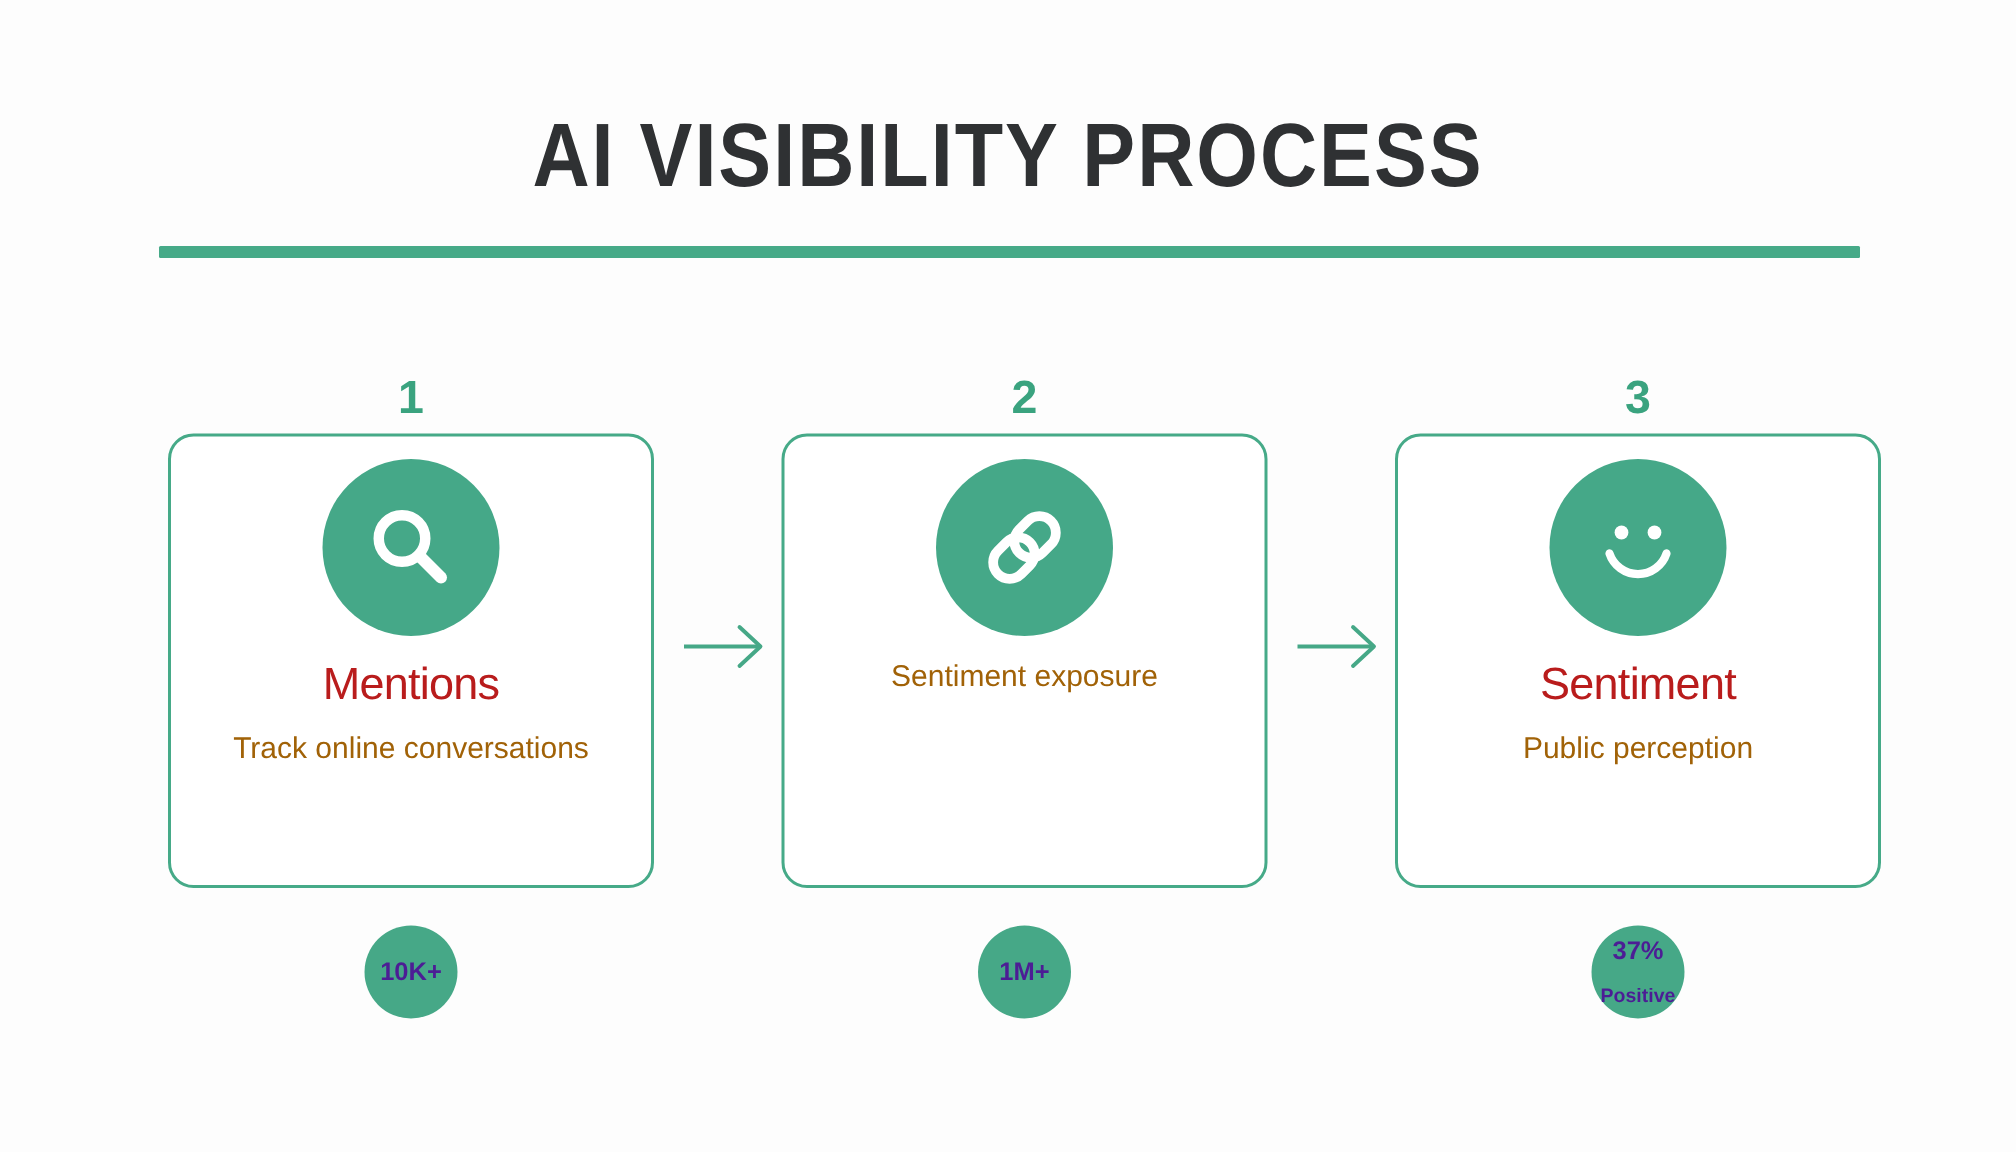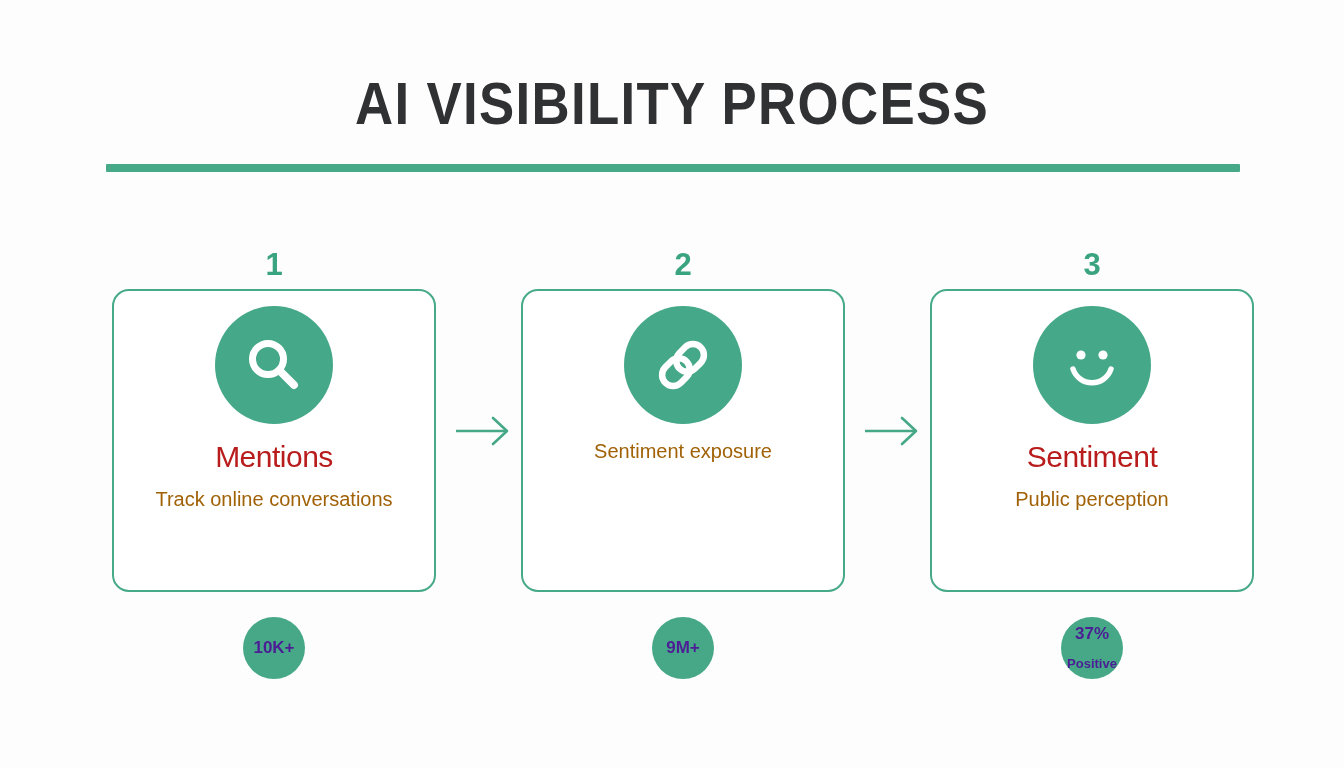--- a/index.html
+++ b/index.html
@@ -209,21 +209,21 @@
             <g transform="rotate(-45 36 36)">
               <rect x="11" y="25" width="30" height="22" rx="11" fill="none" stroke="#ffffff" stroke-width="6.5"></rect>
               <rect x="31" y="25" width="30" height="22" rx="11" fill="none" stroke="#ffffff" stroke-width="6.5"></rect>
             </g>
           </svg>
         </div>
         <div class="card-desc">Sentiment exposure</div>
       </div>
       <div class="badge-wrap">
         <div class="badge">
-          <span class="badge-line1">9M+</span>
+          <span class="badge-line1">1M+</span>
 
         </div>
       </div>
     </div>
 
     <div class="arrow arrow-2">
       <svg width="60" height="36" viewBox="0 0 60 36" aria-hidden="true">
         <line x1="2" y1="18" x2="52" y2="18" stroke="#46a887" stroke-width="2.6"></line>
         <polyline points="39,5 53,18 39,31" fill="none" stroke="#46a887" stroke-width="2.6" stroke-linecap="round" stroke-linejoin="round"></polyline>
       </svg>

